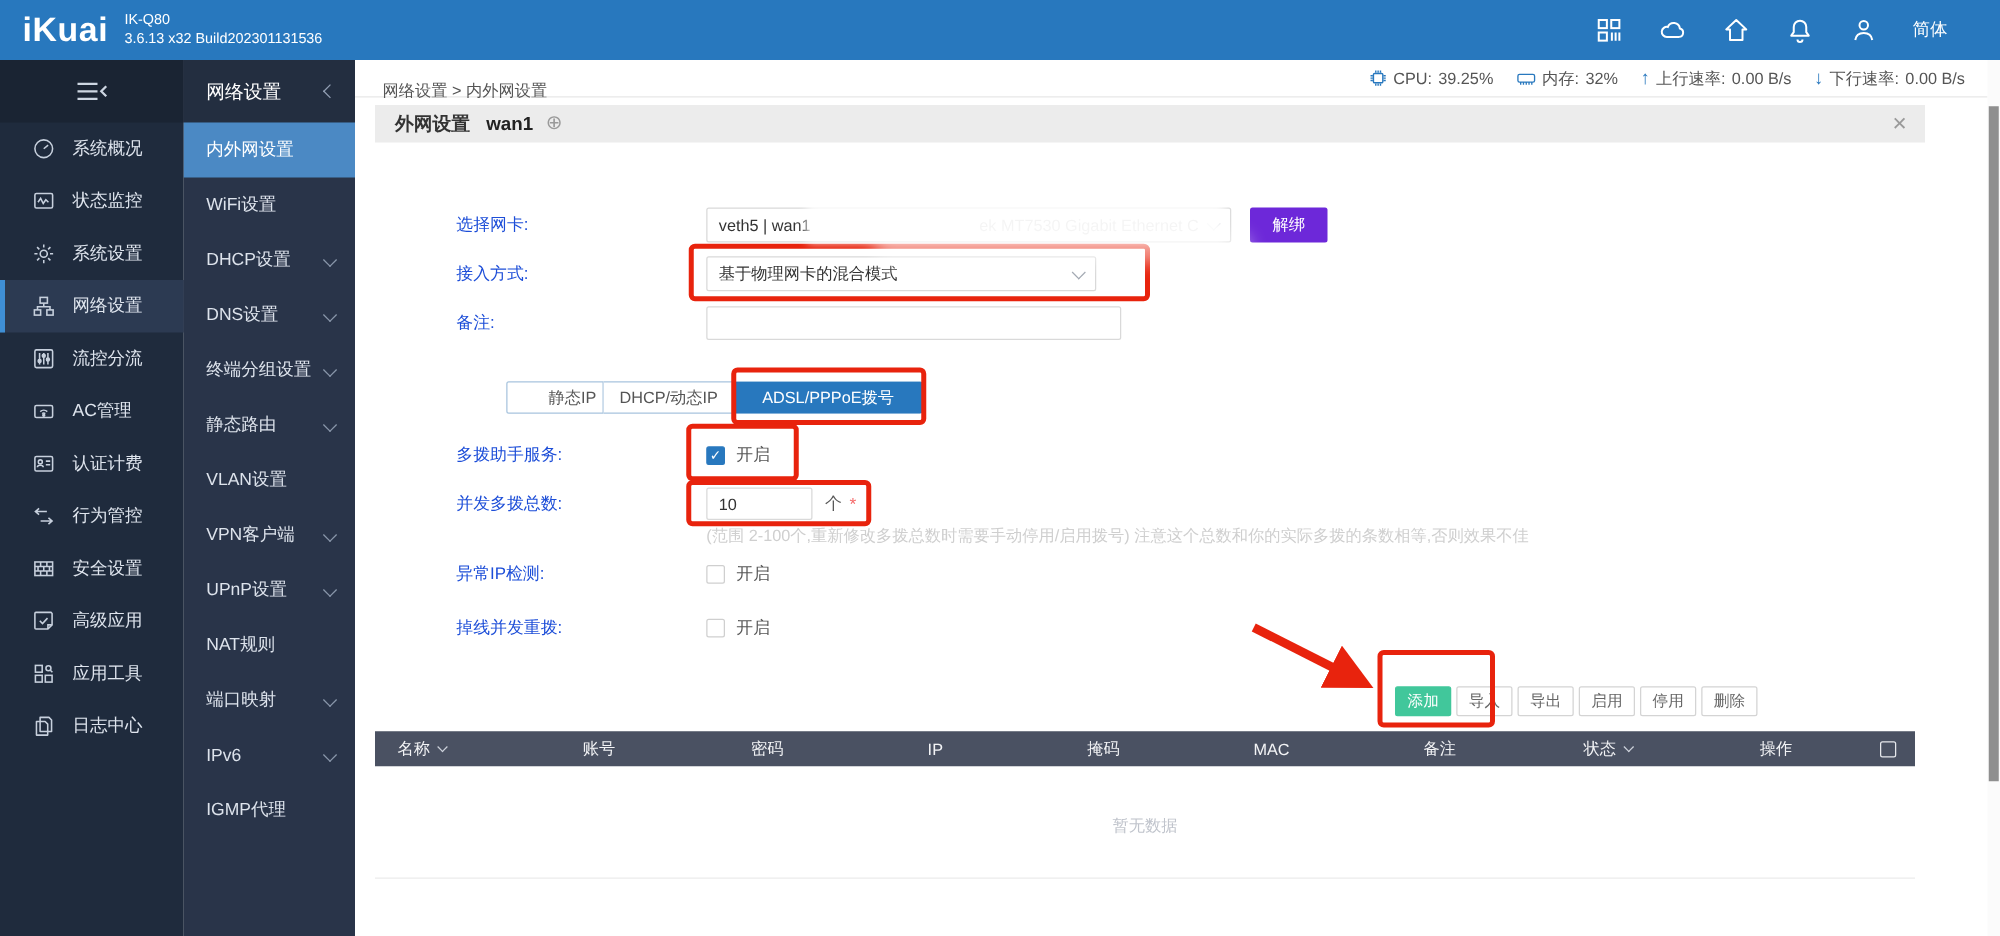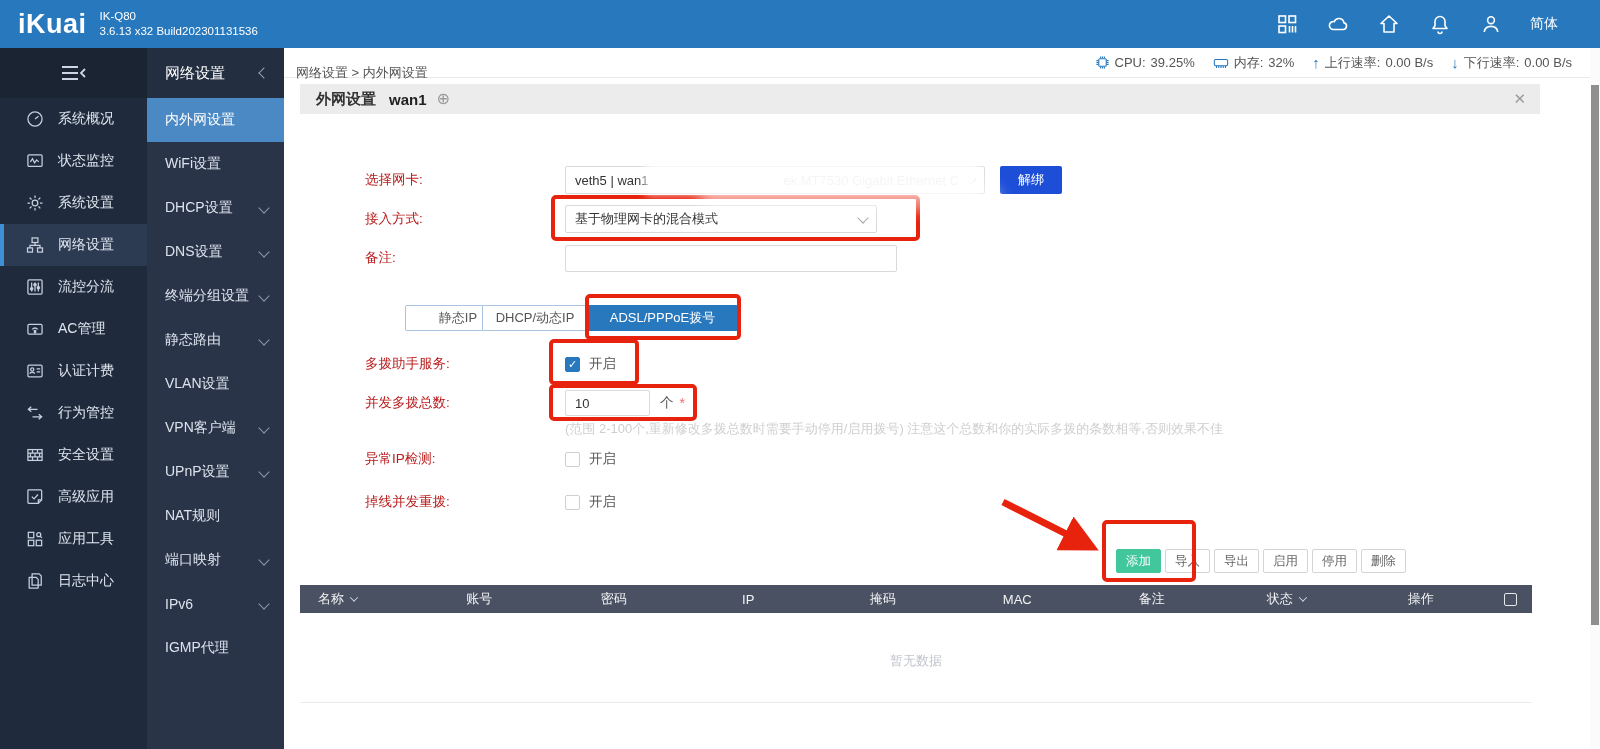--- a/index.html
+++ b/index.html
@@ -36,39 +36,39 @@
   .sub-item .chev { margin-left:auto; color:#8a97ab; }
   .sub-item.active { background:#4b89c4; color:#fff; }
   .chev { display:inline-block; width:8px; height:8px;
     border-right:1.6px solid currentColor; border-bottom:1.6px solid currentColor;
     transform:rotate(45deg); }
 
   
   .main { position:absolute; left:284px; top:48px; width:1306px; height:701px; background:#fff; }
   .crumbbar { position:absolute; left:0; top:0; width:100%; height:30px;
     border-bottom:1px solid #e8e8e8; display:flex; align-items:center; font-size:13px; color:#555; }
-  .crumb { padding-left:12px;margin-top:20px; }
+  .crumb { padding-left:22px;margin-top:20px; }
   .sysstats { margin-left:auto; display:flex; align-items:center; gap:7px; padding-right:18px; }
   .stat { display:flex; align-items:center; gap:5px; margin-left:11px; }
   .stat svg { color:#2878be; }
   .blue-arrow { color:#2878be; font-size:15px; }
 
   .panel-header { position:absolute; left:16px; top:36px; width:1240px; height:30px;
     background:#ececec; display:flex; align-items:center; padding:0 14px 0 16px; }
   .panel-title { font-size:15px; font-weight:bold; color:#333; }
   .panel-if { font-size:15px; font-weight:bold; color:#222; margin-left:13px; }
   .plus-circle { margin-left:10px; color:#9a9a9a; font-size:16px; cursor:pointer; line-height:1; }
   .close-x { margin-left:auto; color:#9a9a9a; font-size:15px; cursor:pointer; }
 
   .frow { position:absolute; display:flex; align-items:center; height:28px; }
-  .flabel { width:200px; font-size:13.5px; color:#b91c1c; }
+  .flabel { width:200px; font-size:13.5px; color:#1d4ed8; }
   .select, .tinput { border:1px solid #d9d9d9; border-radius:2px; background:#fff; height:28px;
     font-size:13px; color:#333; display:flex; align-items:center; padding:0 9px; cursor:pointer; }
   .select .chev { color:#a0a6b0; width:8px; height:8px; margin-left:auto; margin-top:-3px; }
-  .btn-danger { width:62px; height:28px; background:#1d4ed8; color:#fff; font-size:13px;
+  .btn-danger { width:62px; height:28px; background:#6d28d9; color:#fff; font-size:13px;
     border:none; border-radius:2px; margin-left:15px; cursor:pointer; }
   .cb { width:15px; height:15px; border:1px solid #cfcfcf; border-radius:2px; background:#fff; cursor:pointer; }
   .cb.checked { background:#2878be; border-color:#2878be; color:#fff; font-size:11px;
     display:flex; align-items:center; justify-content:center; }
   .cb-label { font-size:13.5px; color:#555; margin-left:9px; }
 
   .tabs { position:absolute; left:121px; top:257px; display:flex; height:26px; }
   .tab { height:26px; border:1px solid #a8c4de; border-left:none; font-size:13px; color:#555;
     display:flex; align-items:center; justify-content:center; cursor:pointer; background:#fff; }
   .tab:first-child { border-left:1px solid #a8c4de; border-radius:2px 0 0 2px; }

